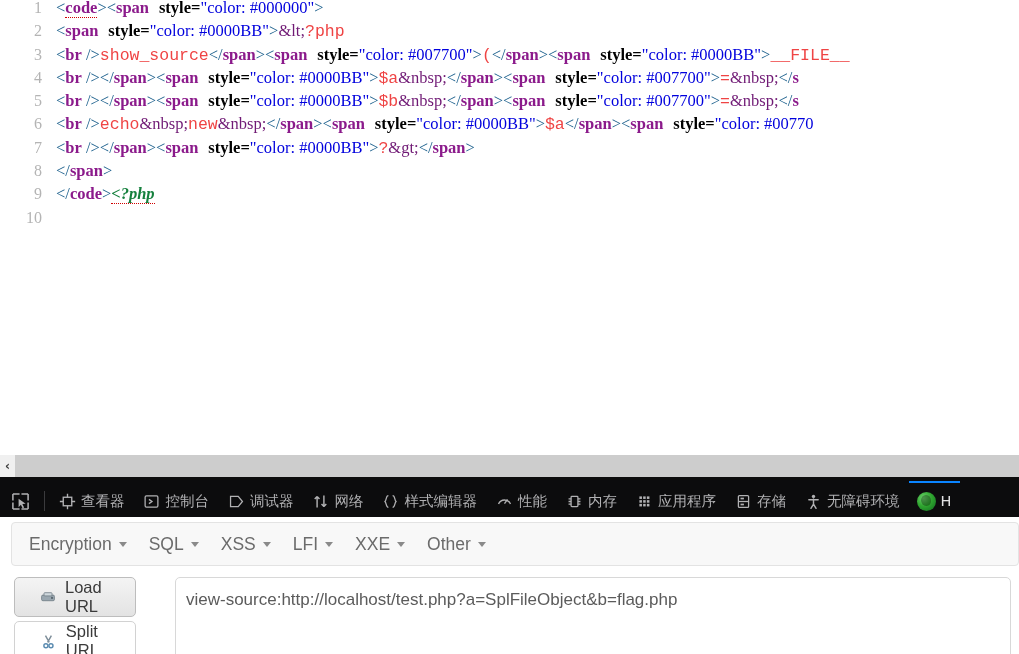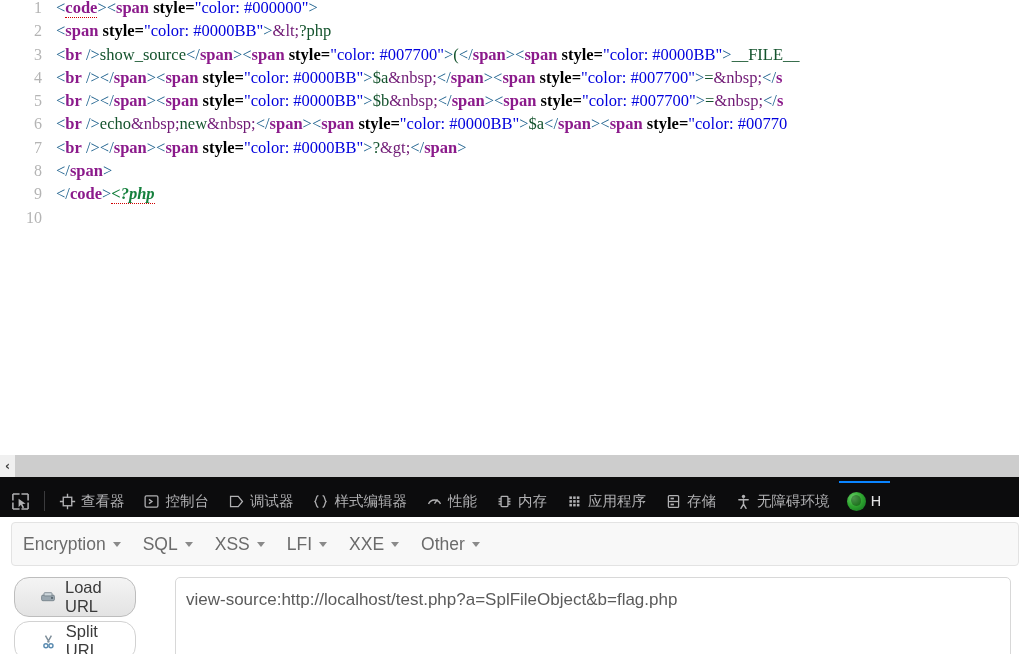--- a/index.html
+++ b/index.html
@@ -62,21 +62,21 @@
     flex: 0 0 auto;
     white-space: pre;
   }
 
   
   .t-tag   { color: #8b1a8b; font-weight: bold; }
   .t-punct { color: #20638f; }
   .t-attr  { color: #000000; font-weight: bold; }
   .t-val   { color: #0000dd; }
   .t-ent   { color: #701a75; }
-  .t-txt   { color: #14532d; }
+  .t-txt   { color: #ef4444; font-family: Liberation Mono, monospace; }
   .t-php   { color: #15803d; font-weight: bold; font-style: italic;
              border-bottom: 1px dotted #d00000; }
   .t-err   { border-bottom: 1px dotted #d00000; }
 
   
   .hscroll {
     position: absolute;
     left: 0;
     top: 455px;
     width: 1019px;
@@ -196,20 +196,21 @@
     position: absolute;
     left: 11px;
     top: 5px;
     right: 0;
     height: 44px;
     background: #f8f8f8;
     border: 1px solid #e3e3e3;
     border-radius: 4px;
     display: flex;
     align-items: center;
+    padding-left: 6px;
     box-sizing: border-box;
   }
 
   .hb-menu-item {
     display: flex;
     align-items: center;
     gap: 7px;
     padding: 6px 11px;
     color: #6b6b6b;
     font-size: 17.5px;
@@ -243,21 +244,21 @@
     height: 40px;
     box-sizing: border-box;
     display: flex;
     align-items: center;
     justify-content: center;
     gap: 9px;
     font-size: 16.5px;
     font-family: "Liberation Sans", sans-serif;
     color: #3a3a3a;
     border: 1px solid #bdbdbd;
-    border-radius: 15px;
+    border-radius: 5px;
     margin-bottom: 4px;
     padding-left: 25px;
   }
   .hb-btn.primary {
     background: linear-gradient(to bottom, #f4f4f4 0%, #e3e3e3 100%);
   }
   .hb-btn.plain {
     background: #ffffff;
     border-color: #d2d2d2;
   }
@@ -342,20 +343,28 @@
           <span class="dt-ico">
             <svg width="17" height="17" viewBox="0 0 20 20">
               <path d="M3 4 H12 L17 10 L12 16 H3 Z" fill="none" stroke="#b1b1b3" stroke-width="1.5"></path>
             </svg>
           </span>
           <span>调试器</span>
         </div>
         <div class="dt-tab">
           <span class="dt-ico">
             <svg width="17" height="17" viewBox="0 0 20 20">
+              <path d="M6 17 V4 M6 4 L3.2 7 M6 4 L8.8 7 M14 3 V16 M14 16 L11.2 13 M14 16 L16.8 13" fill="none" stroke="#b1b1b3" stroke-width="1.7"></path>
+            </svg>
+          </span>
+          <span>网络</span>
+        </div>
+        <div class="dt-tab">
+          <span class="dt-ico">
+            <svg width="17" height="17" viewBox="0 0 20 20">
               <path d="M7.5 3 C4.5 3 5.5 8 3.5 10 C5.5 12 4.5 17 7.5 17 M12.5 3 C15.5 3 14.5 8 16.5 10 C14.5 12 15.5 17 12.5 17" fill="none" stroke="#b1b1b3" stroke-width="1.5"></path>
             </svg>
           </span>
           <span>样式编辑器</span>
         </div>
         <div class="dt-tab">
           <span class="dt-ico">
             <svg width="17" height="17" viewBox="0 0 20 20">
               <path d="M3 13 A7.5 7.5 0 0 1 17 13" fill="none" stroke="#b1b1b3" stroke-width="1.6"></path>
               <path d="M10 12.5 L13.5 7.5" stroke="#b1b1b3" stroke-width="1.5"></path>

